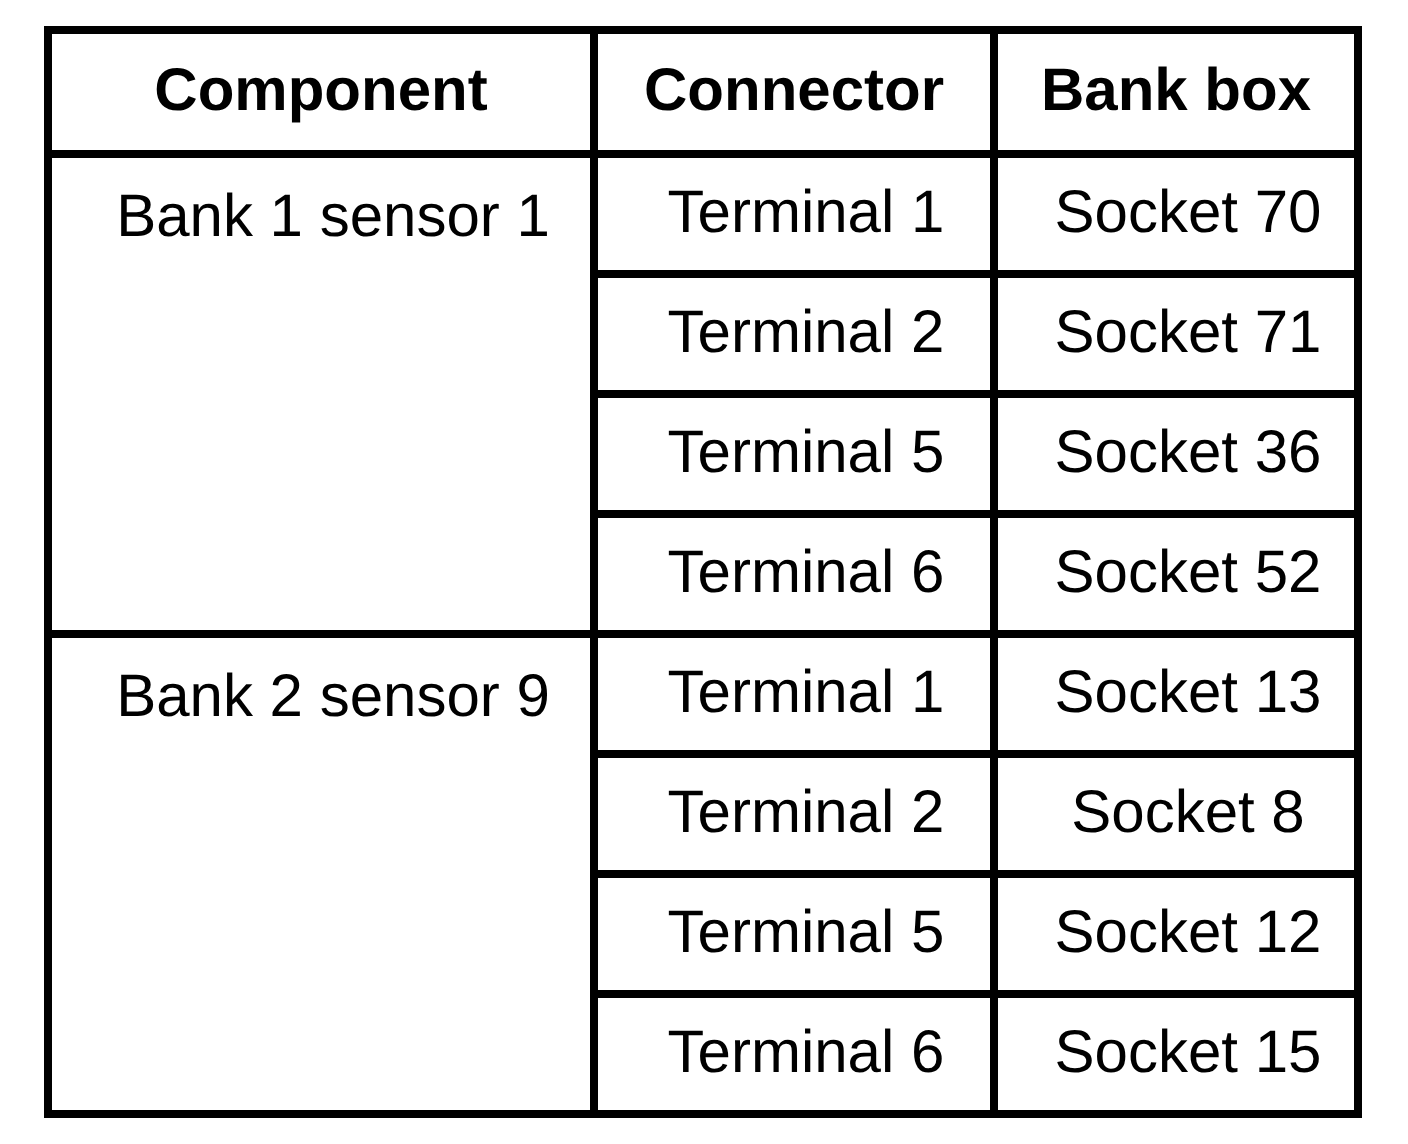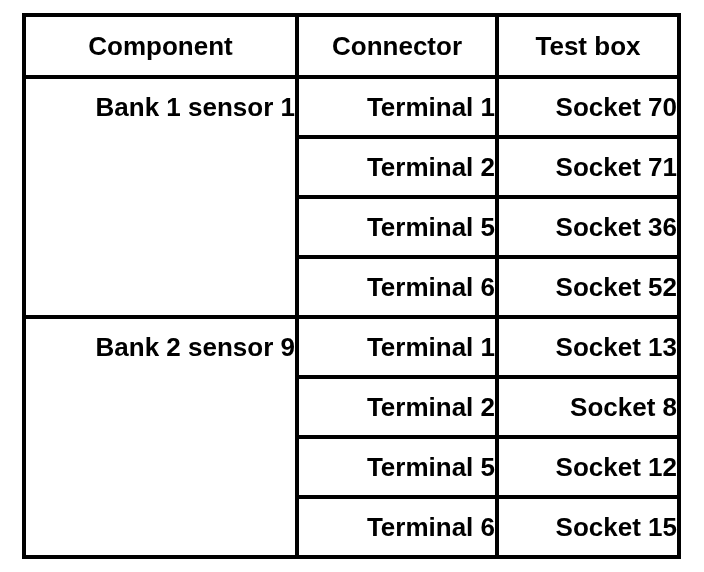--- a/index.html
+++ b/index.html
@@ -26,35 +26,35 @@
     top: 13px;
     border-collapse: collapse;
     table-layout: fixed;
     width: 655px;
     background: #ffffff;
   }
   table.pin-table th,
   table.pin-table td {
     border: 4px solid #000000;
     color: #000000;
-    font-size: 26px;
+    font-size: 30px;
     overflow: hidden;
     white-space: nowrap;
   }
   table.pin-table th {
     height: 58px;
     font-weight: bold;
     text-align: center;
     vertical-align: middle;
     padding: 0;
   }
   table.pin-table td {
     height: 56px;
-    font-weight: bold;
-    text-align: right;
+    font-weight: normal;
+    text-align: center;
     vertical-align: middle;
     padding: 0 0 0 12px;
   }
   table.pin-table td.component-cell {
     vertical-align: top;
     padding-top: 13px;
   }
 </style>
 </head>
 <body>
@@ -63,21 +63,21 @@
   <table class="pin-table">
     <colgroup>
       <col style="width:273px">
       <col style="width:200px">
       <col style="width:182px">
     </colgroup>
     <tbody>
       <tr>
         <th>Component</th>
         <th>Connector</th>
-        <th>Test box</th>
+        <th>Bank box</th>
       </tr>
 
       <tr>
         <td class="component-cell" rowspan="4">Bank 1 sensor 1</td>
         <td>Terminal 1</td>
         <td>Socket 70</td>
       </tr>
       <tr>
         <td>Terminal 2</td>
         <td>Socket 71</td>

